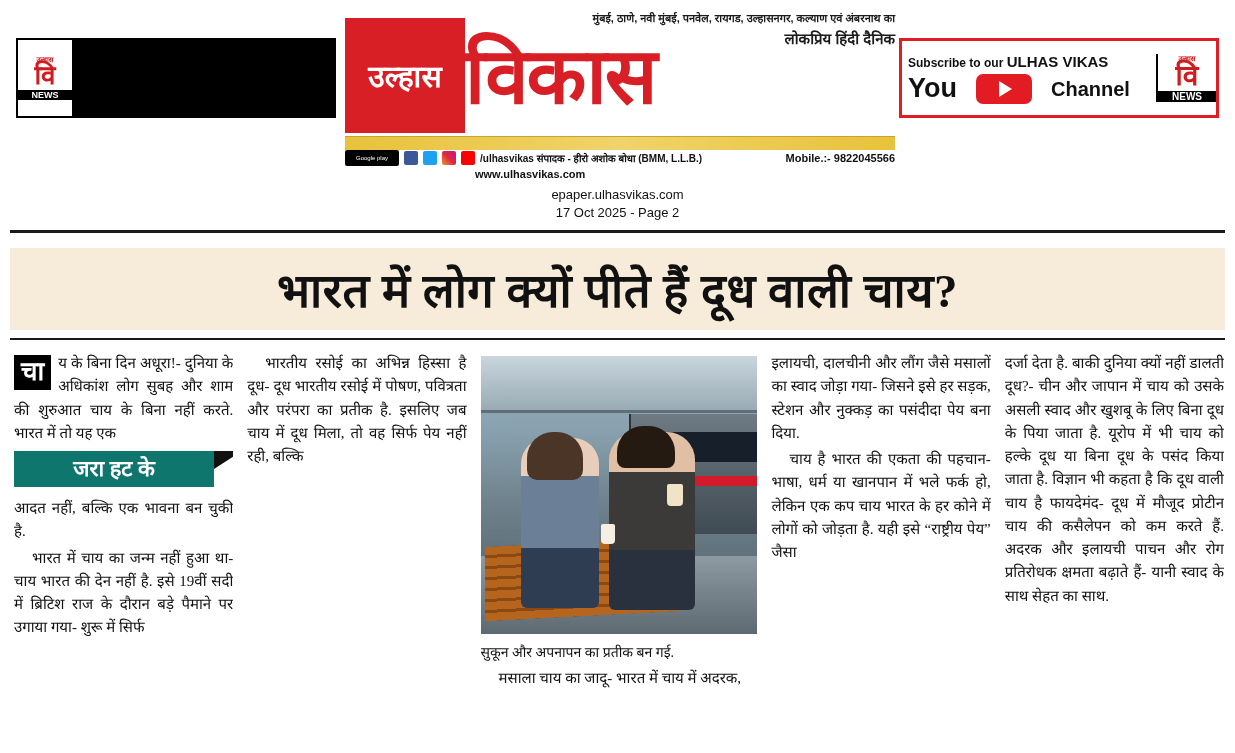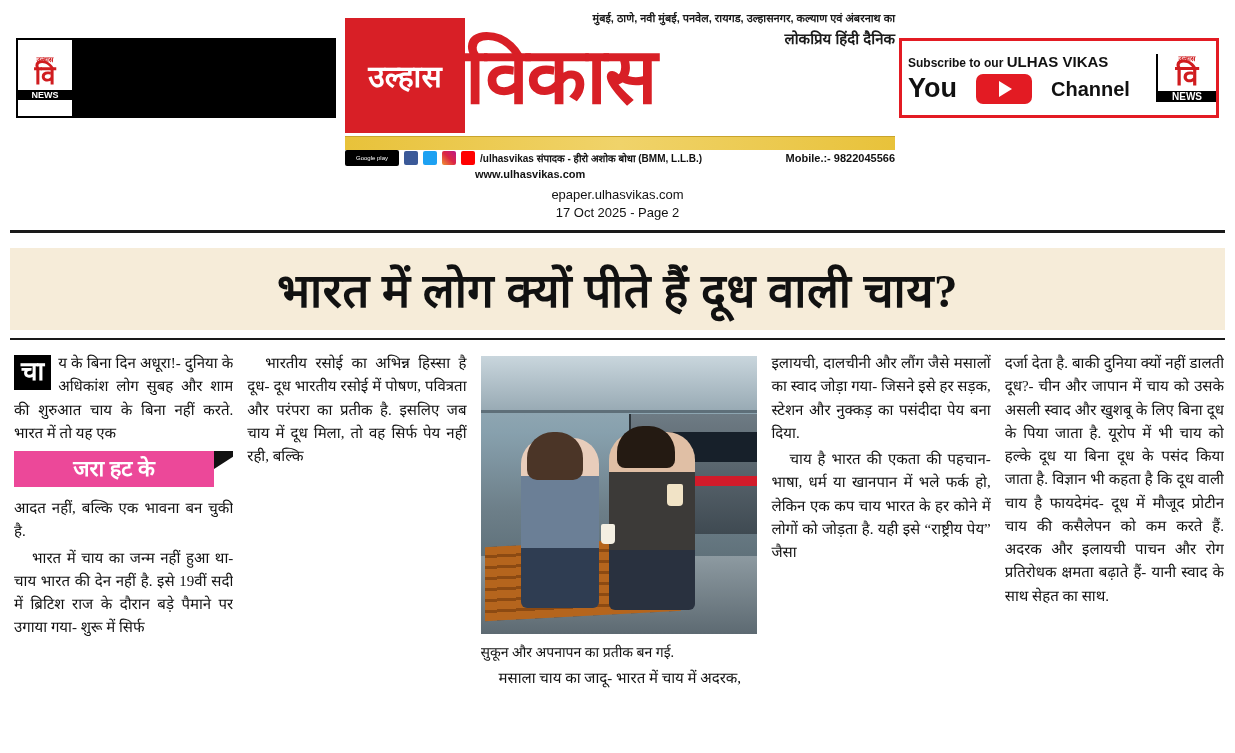--- a/index.html
+++ b/index.html
@@ -240,21 +240,21 @@
   }
 
   .jara {
     position: relative;
     width: 228px; height: 36px;
     margin: 6px 0 10px 0;
   }
   .jara .blk {
     position: absolute; left: 0; top: 0;
     width: 200px; height: 36px;
-    background: #ec4899;
+    background: #0f766e;
     display: flex; align-items: center; justify-content: center;
   }
   .jara .blk span {
     color: #fff; font-size: 22px; font-weight: bold;
     font-family: "Liberation Serif", serif;
   }
   .jara .tri {
     position: absolute; left: 200px; top: 0;
     width: 0; height: 0;
     border-top: 18px solid #111;

